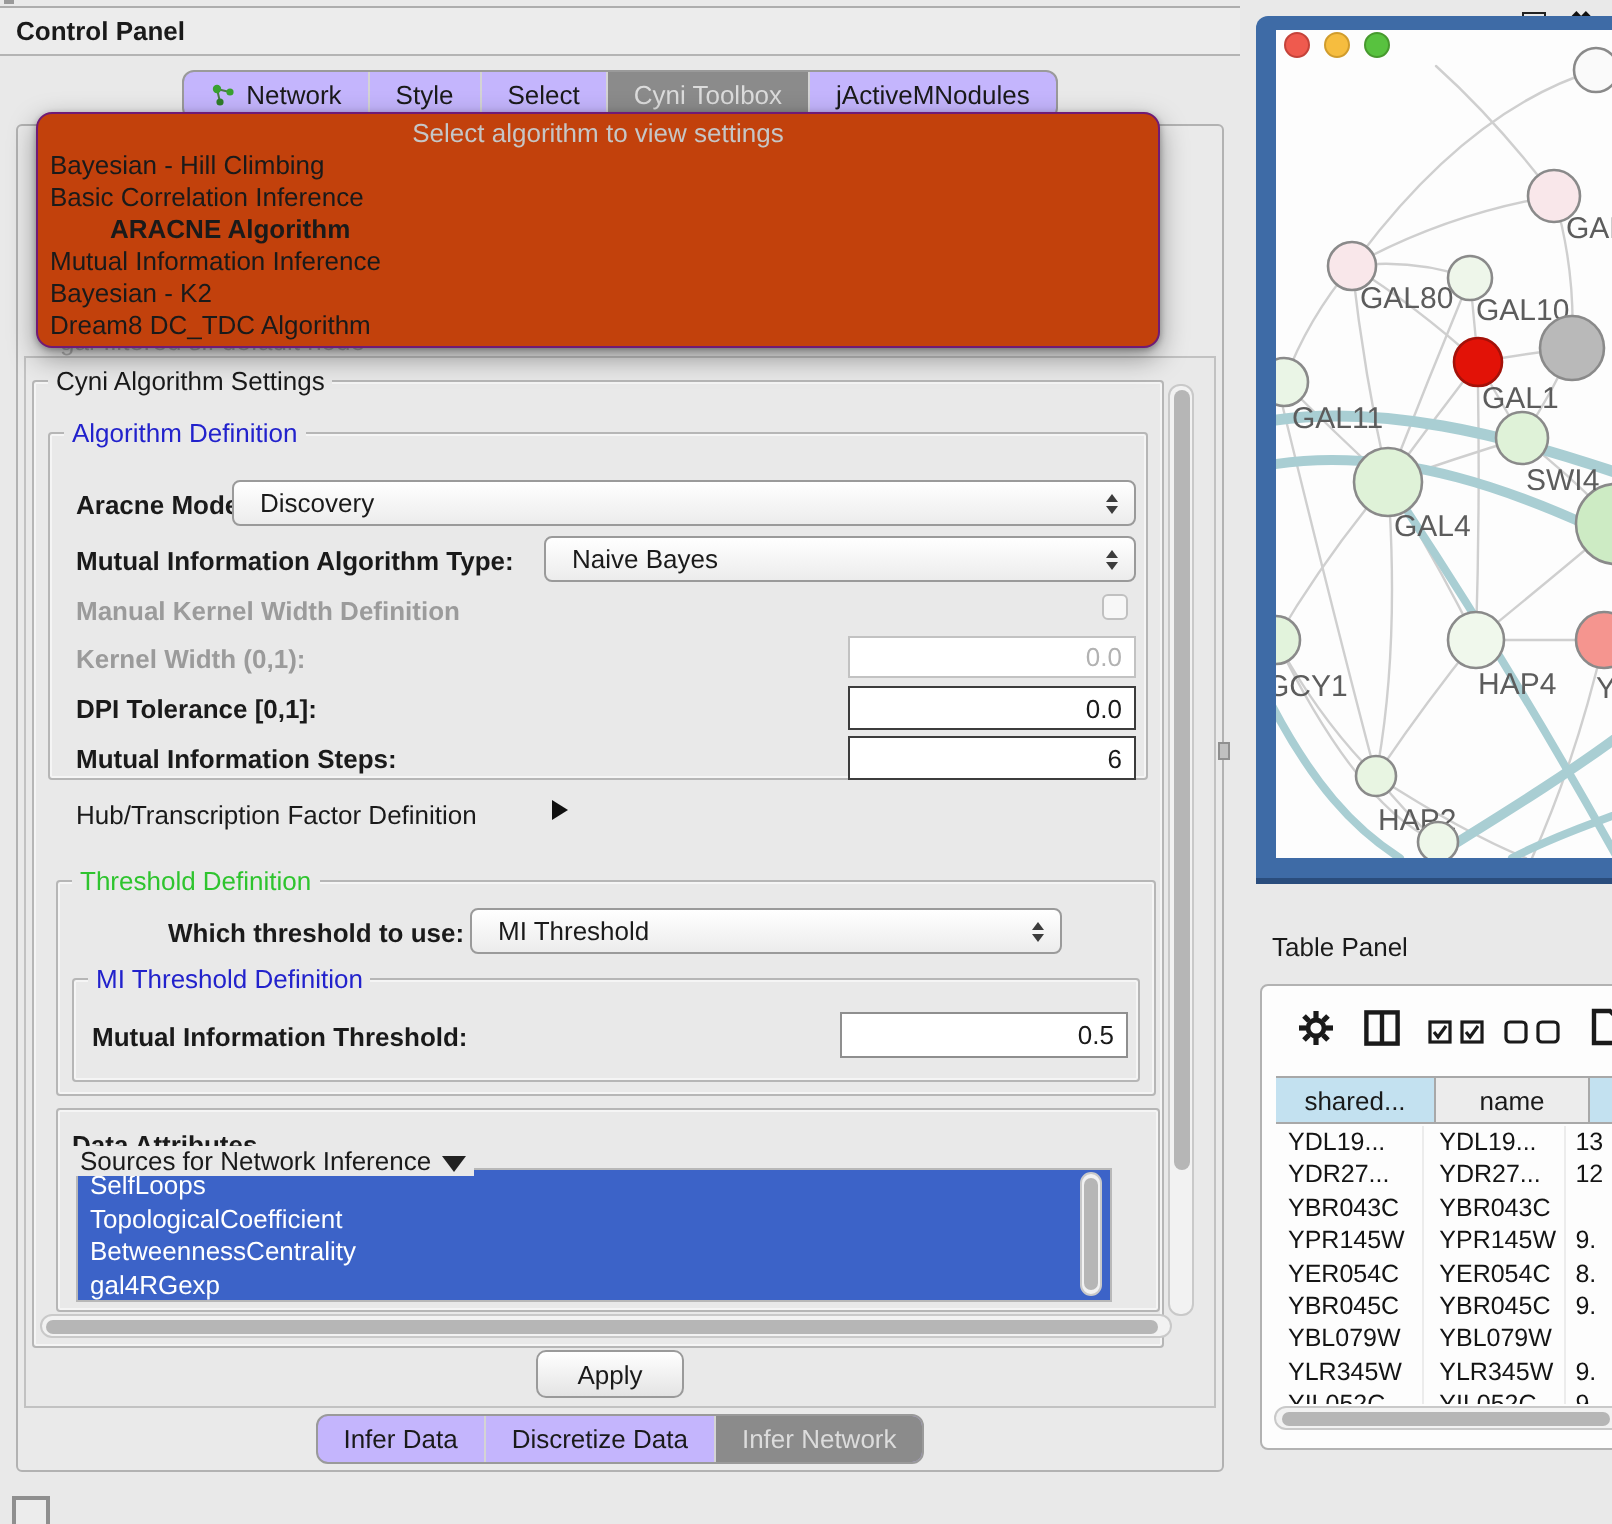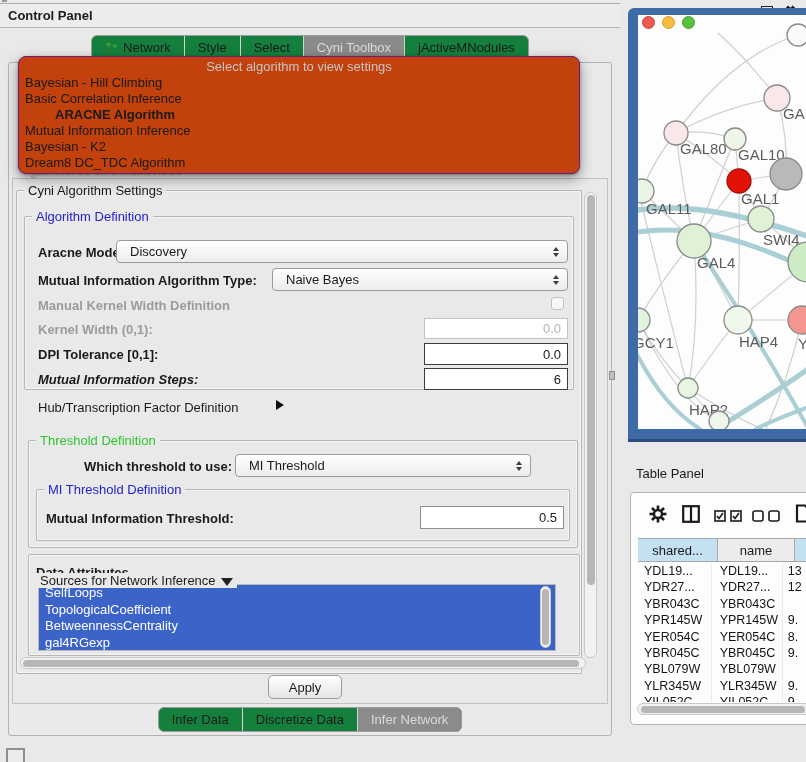--- a/index.html
+++ b/index.html
@@ -12,21 +12,21 @@
   #cp-title{font-size:13px;padding-left:8px;font-weight:bold;}
   #cp-float{position:absolute;right:33px;top:6px;width:10px;height:10px;border:1.5px solid #222;background:transparent;}
   #cp-close{position:absolute;right:10px;top:3px;font-size:13px;font-weight:bold;color:#111;}
   #corner-artifact{left:2px;top:0;width:5px;height:2px;background:#9a9a9a;}
   #outer-panel{left:8px;top:62px;width:602px;height:672px;border:1px solid #b2b2b2;border-radius:3px;background:#eaeaea;}
   #inner-panel{left:12px;top:178px;width:594px;height:524px;border:1px solid #c2c2c2;background:#e9e9e9;}
   
   .tabwrap{left:0;width:620px;display:flex;justify-content:center;}
   #top-tabwrap{top:35px;}
   #bottom-tabwrap{top:707px;}
-  .tabbar{display:flex;background:#15803d;border:1px solid #9a9a9a;border-radius:6px;overflow:hidden;font-size:13px;}
+  .tabbar{display:flex;background:#c4b5fd;border:1px solid #9a9a9a;border-radius:6px;overflow:hidden;font-size:13px;}
   .tab{padding:4px 13px;display:flex;align-items:center;gap:5px;border-right:1px solid #d4d4d4;white-space:nowrap;}
   .tab:last-child{border-right:none;}
   .tab.sel{background:#8b8b8b;color:#dcdcdc;}
   
   #algo-dropdown{left:18px;top:56px;width:562px;height:118px;background:#c2410c;border:1px solid #701a75;
     border-radius:8px;box-shadow:0 5px 14px rgba(0,0,0,.38),0 1px 3px rgba(0,0,0,.3);z-index:30;box-sizing:border-box;}
   #algo-placeholder{height:16px;line-height:16px;text-align:center;color:#c6c6c6;font-size:13px;margin-top:2px;}
   .algo-item{height:16px;line-height:16px;font-size:13px;padding-left:6px;white-space:nowrap;}
   .algo-item.sel{font-weight:bold;padding-left:36px;}
   #hidden-combo{left:30px;top:163px;font-size:13px;color:#b3b3b3;z-index:4;}
@@ -166,21 +166,21 @@
   <span class="abs lbl dis" style="left:38px;top:322px;">Kernel Width (0,1):</span>
   <div class="abs input dis" style="left:424px;top:318px;width:144px;height:21px;">
     <span>0.0</span>
   </div>
 
   <span class="abs lbl b" style="left:38px;top:347px;">DPI Tolerance [0,1]:</span>
   <div class="abs input en" style="left:424px;top:343px;width:144px;height:22px;">
     <span>0.0</span>
   </div>
 
-  <span class="abs lbl b" style="left:38px;top:372px;font-style:italic;">Mutual Information Steps:</span>
+  <span class="abs lbl b" style="left:38px;top:372px;">Mutual Information Steps:</span>
   <div class="abs input en" style="left:424px;top:368px;width:144px;height:22px;">
     <span>6</span>
   </div>
 
   <span class="abs lbl" style="left:38px;top:400px;">Hub/Transcription Factor Definition</span>
   <span class="abs tri-right" style="left:276px;top:400px;"></span>
 
   <div class="abs fsbox" style="left:28px;top:440px;width:548px;height:106px;"></div>
   <span class="abs legend green" style="left:36px;top:433px;">Threshold Definition</span>
 

